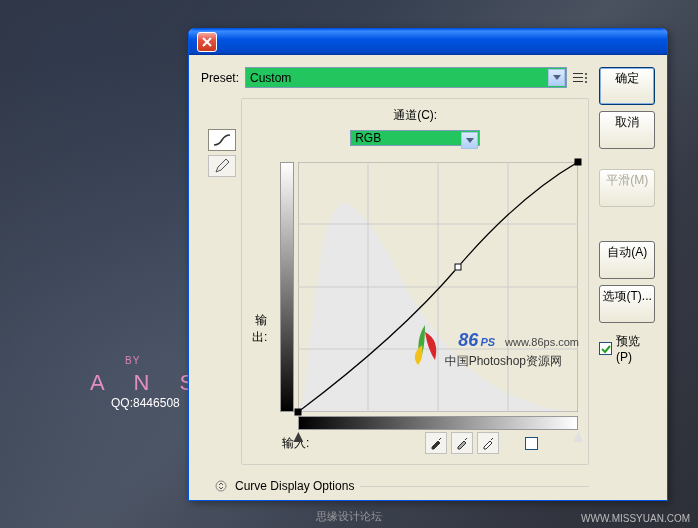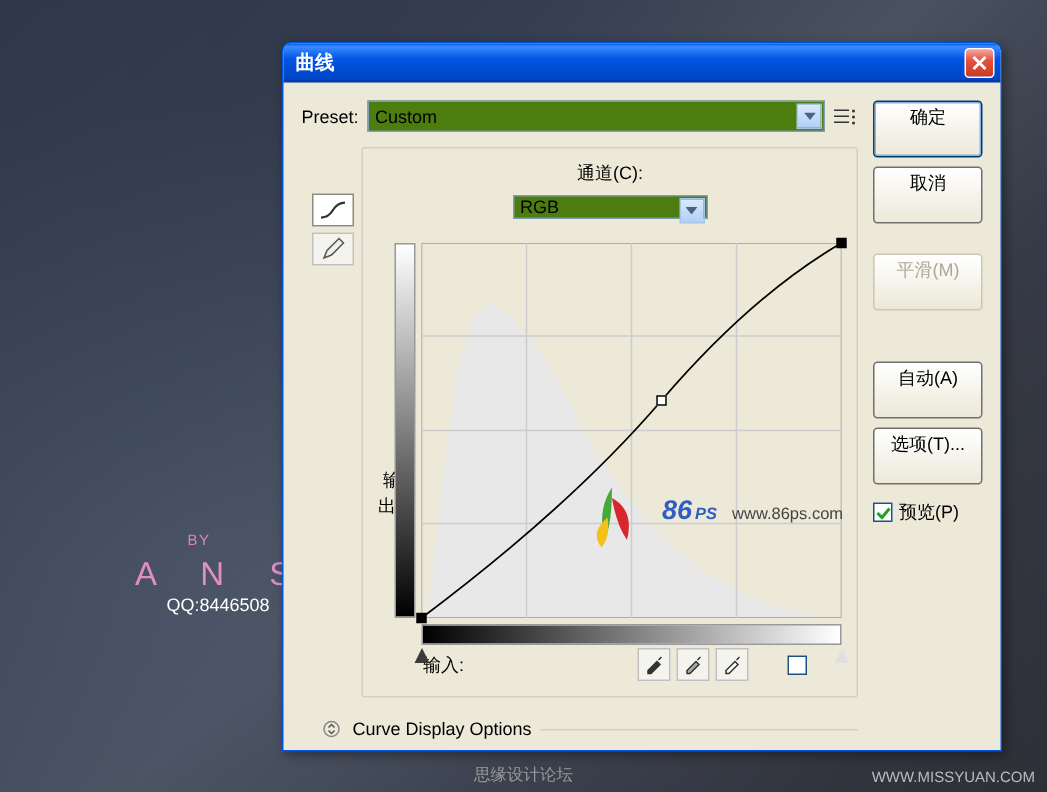--- a/index.html
+++ b/index.html
@@ -25,34 +25,34 @@
 
 .btn { height: 38px; background: linear-gradient(to bottom, #fff, #ece9d8); border: 1px solid #707070; border-radius: 3px; cursor: pointer; text-align: center; line-height: 20px; }
 .btn.default { border: 1px solid #003c74; box-shadow: inset 0 0 0 1px #88b0e4; }
 .btn.disabled { color: #aca899; border-color: #c9c7b8; cursor: default; }
 .chk-row { display: flex; align-items: center; gap: 4px; margin-top: 4px; }
 .chk { width: 13px; height: 13px; border: 1px solid #1c5180; background: #fff; display: flex; align-items: center; justify-content: center; }
 .chk svg { width: 10px; height: 10px; }
 
 .preset-row { display: flex; align-items: center; gap: 6px; margin-bottom: 10px; }
 .preset-label { }
-.combo { flex: 1; height: 21px; border: 1px solid #7f9db9; background: #4d7c0f; display: flex; align-items: center; padding: 0 4px; position: relative; }
+.combo { flex: 1; height: 21px; border: 1px solid #7f9db9; background: #22c55e; display: flex; align-items: center; padding: 0 4px; position: relative; }
 .combo-arrow { position: absolute; right: 1px; top: 1px; width: 17px; height: 17px; background: linear-gradient(to bottom, #dbeafd, #b0cff7); border: 1px solid #a9c4e9; display: flex; align-items: center; justify-content: center; }
 .combo-arrow svg { width: 8px; height: 5px; }
 .menu-icon { width: 16px; height: 14px; display: flex; align-items: center; }
 
 .channel-group { border: 1px solid #d4d0c8; border-radius: 2px; padding: 8px 10px 10px 10px; position: relative; margin-left: 40px; }
 .channel-row { display: flex; align-items: center; gap: 6px; margin-bottom: 6px; flex-direction: column; }
 .channel-combo { width: 130px; }
 
 .tools-col { position: absolute; left: -34px; top: 30px; width: 30px; display: flex; flex-direction: column; gap: 4px; }
 .tool-btn { width: 28px; height: 22px; border: 1px solid #c0c0c0; background: #f4f3ee; display: flex; align-items: center; justify-content: center; }
 .tool-btn.active { border: 1px solid #8d8a7d; background: #fff; }
 
-.curve-area { position: relative; width: 280px; height: 250px; margin-left: 8px; text-align: center; }
+.curve-area { position: relative; width: 280px; height: 250px; margin-left: 25px; text-align: center; }
 .histogram { position: absolute; left: 0; top: 0; width: 280px; height: 250px; overflow: hidden; }
 .grid-overlay { position: absolute; inset: 0; }
 .grid-overlay line { stroke: #cccccc; stroke-width: 1; }
 .curve-line { position: absolute; inset: 0; }
 .curve-pt { position: absolute; width: 7px; height: 7px; border: 1px solid #000; background: #fff; transform: translate(-50%, -50%); }
 .black-pt { position: absolute; width: 7px; height: 7px; background: #000; transform: translate(-50%, -50%); }
 
 .gradient-v { position: absolute; left: -18px; top: 0; width: 14px; height: 250px; background: linear-gradient(to top, #000, #fff); border: 1px solid #999; }
 .gradient-h { position: absolute; left: 0; bottom: -18px; height: 14px; width: 280px; background: linear-gradient(to right, #000, #fff); border: 1px solid #999; }
 .slider-handle { position: absolute; width: 10px; height: 10px; background: #3a3a3a; clip-path: polygon(50% 0, 100% 100%, 0 100%); }
@@ -80,21 +80,20 @@
 <div class="bg-photo"></div>
 <div class="bg-overlay"></div>
 <div class="wm-by">BY</div>
 <div class="wm-ans">A N S</div>
 <div class="wm-qq"><span>QQ:</span><span>8446508</span></div>
 <div class="footer-text">思缘设计论坛</div>
 <div class="footer-url">WWW.MISSYUAN.COM</div>
 
 <div class="dialog">
   <div class="titlebar">
-    <span class="titlebar-title">曲线</span>
     <div class="close-btn">
       <svg viewBox="0 0 12 12">
           <path d="M2 2 L10 10 M10 2 L2 10" stroke="#fff" stroke-width="2" fill="none"></path>
         </svg>
     </div>
   </div>
 
   <div class="dlg-body">
     <div class="left-col">
       <div class="preset-row">
@@ -174,20 +173,21 @@
                 <svg width="50" height="50" viewBox="0 0 50 50" style="position:absolute;left:-58px;top:-10px;">
                   <path d="M25 5 Q15 20 20 40 Q25 30 25 5" fill="#44a83a"></path>
                   <path d="M25 12 Q40 20 35 40 Q28 30 25 12" fill="#d8262c"></path>
                   <path d="M22 25 Q10 35 18 45 Q24 38 22 25" fill="#f2c21a"></path>
                 </svg>
                 <div style="display:flex;align-items:baseline;gap:2px;">
                   <span class="wm-86ps">86</span>
                   <span style="font-size:11px;color:#2f5dc5;font-weight:bold;font-style:italic;">PS</span>
                   <span class="wm-url" style="margin-left:8px;">www.86ps.com</span>
                 </div>
+                <div class="wm-cn" style="margin-left:-50px;margin-top:2px;">中国Photoshop资源网</div>
               </div>
               <div class="gradient-h"></div>
               <div class="slider-handle" style="left:-5px;bottom:-30px;"></div>
               <div class="slider-handle" style="left:275px;bottom:-30px;background:#e0e0e0;"></div>
             </div>
           </div>
         </div>
 
         <div class="input-row">
           <span>输入:</span>

